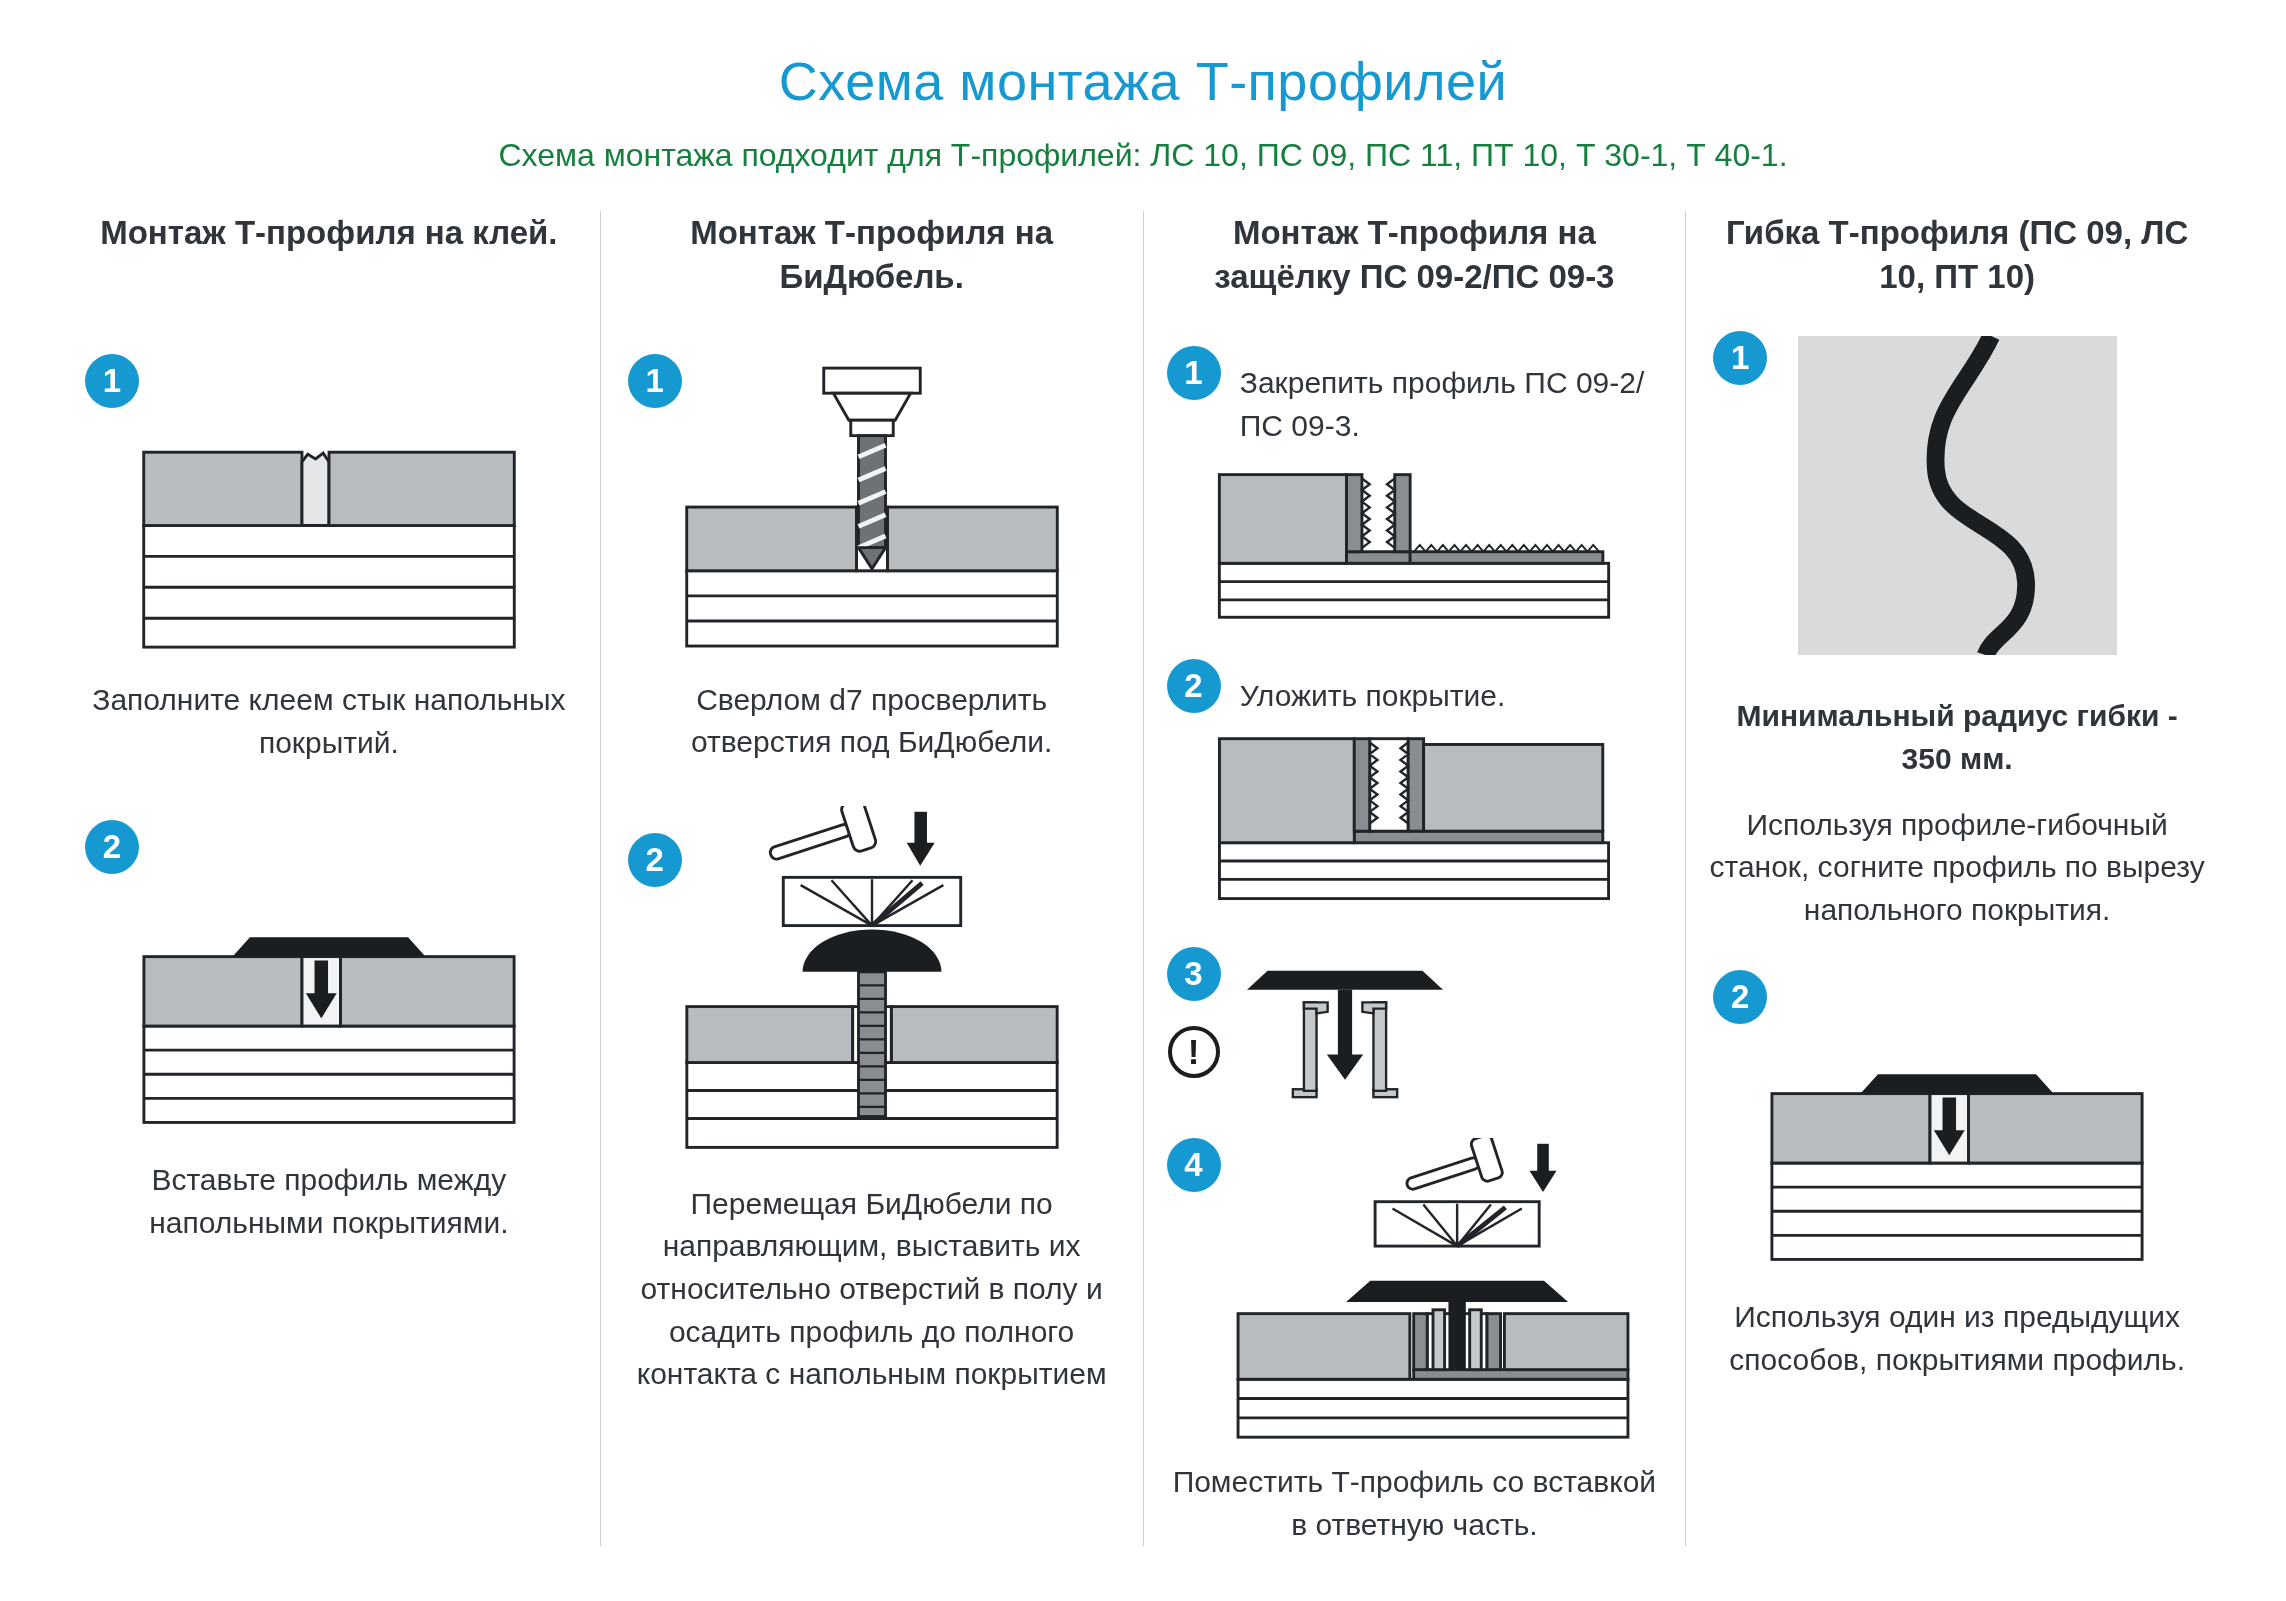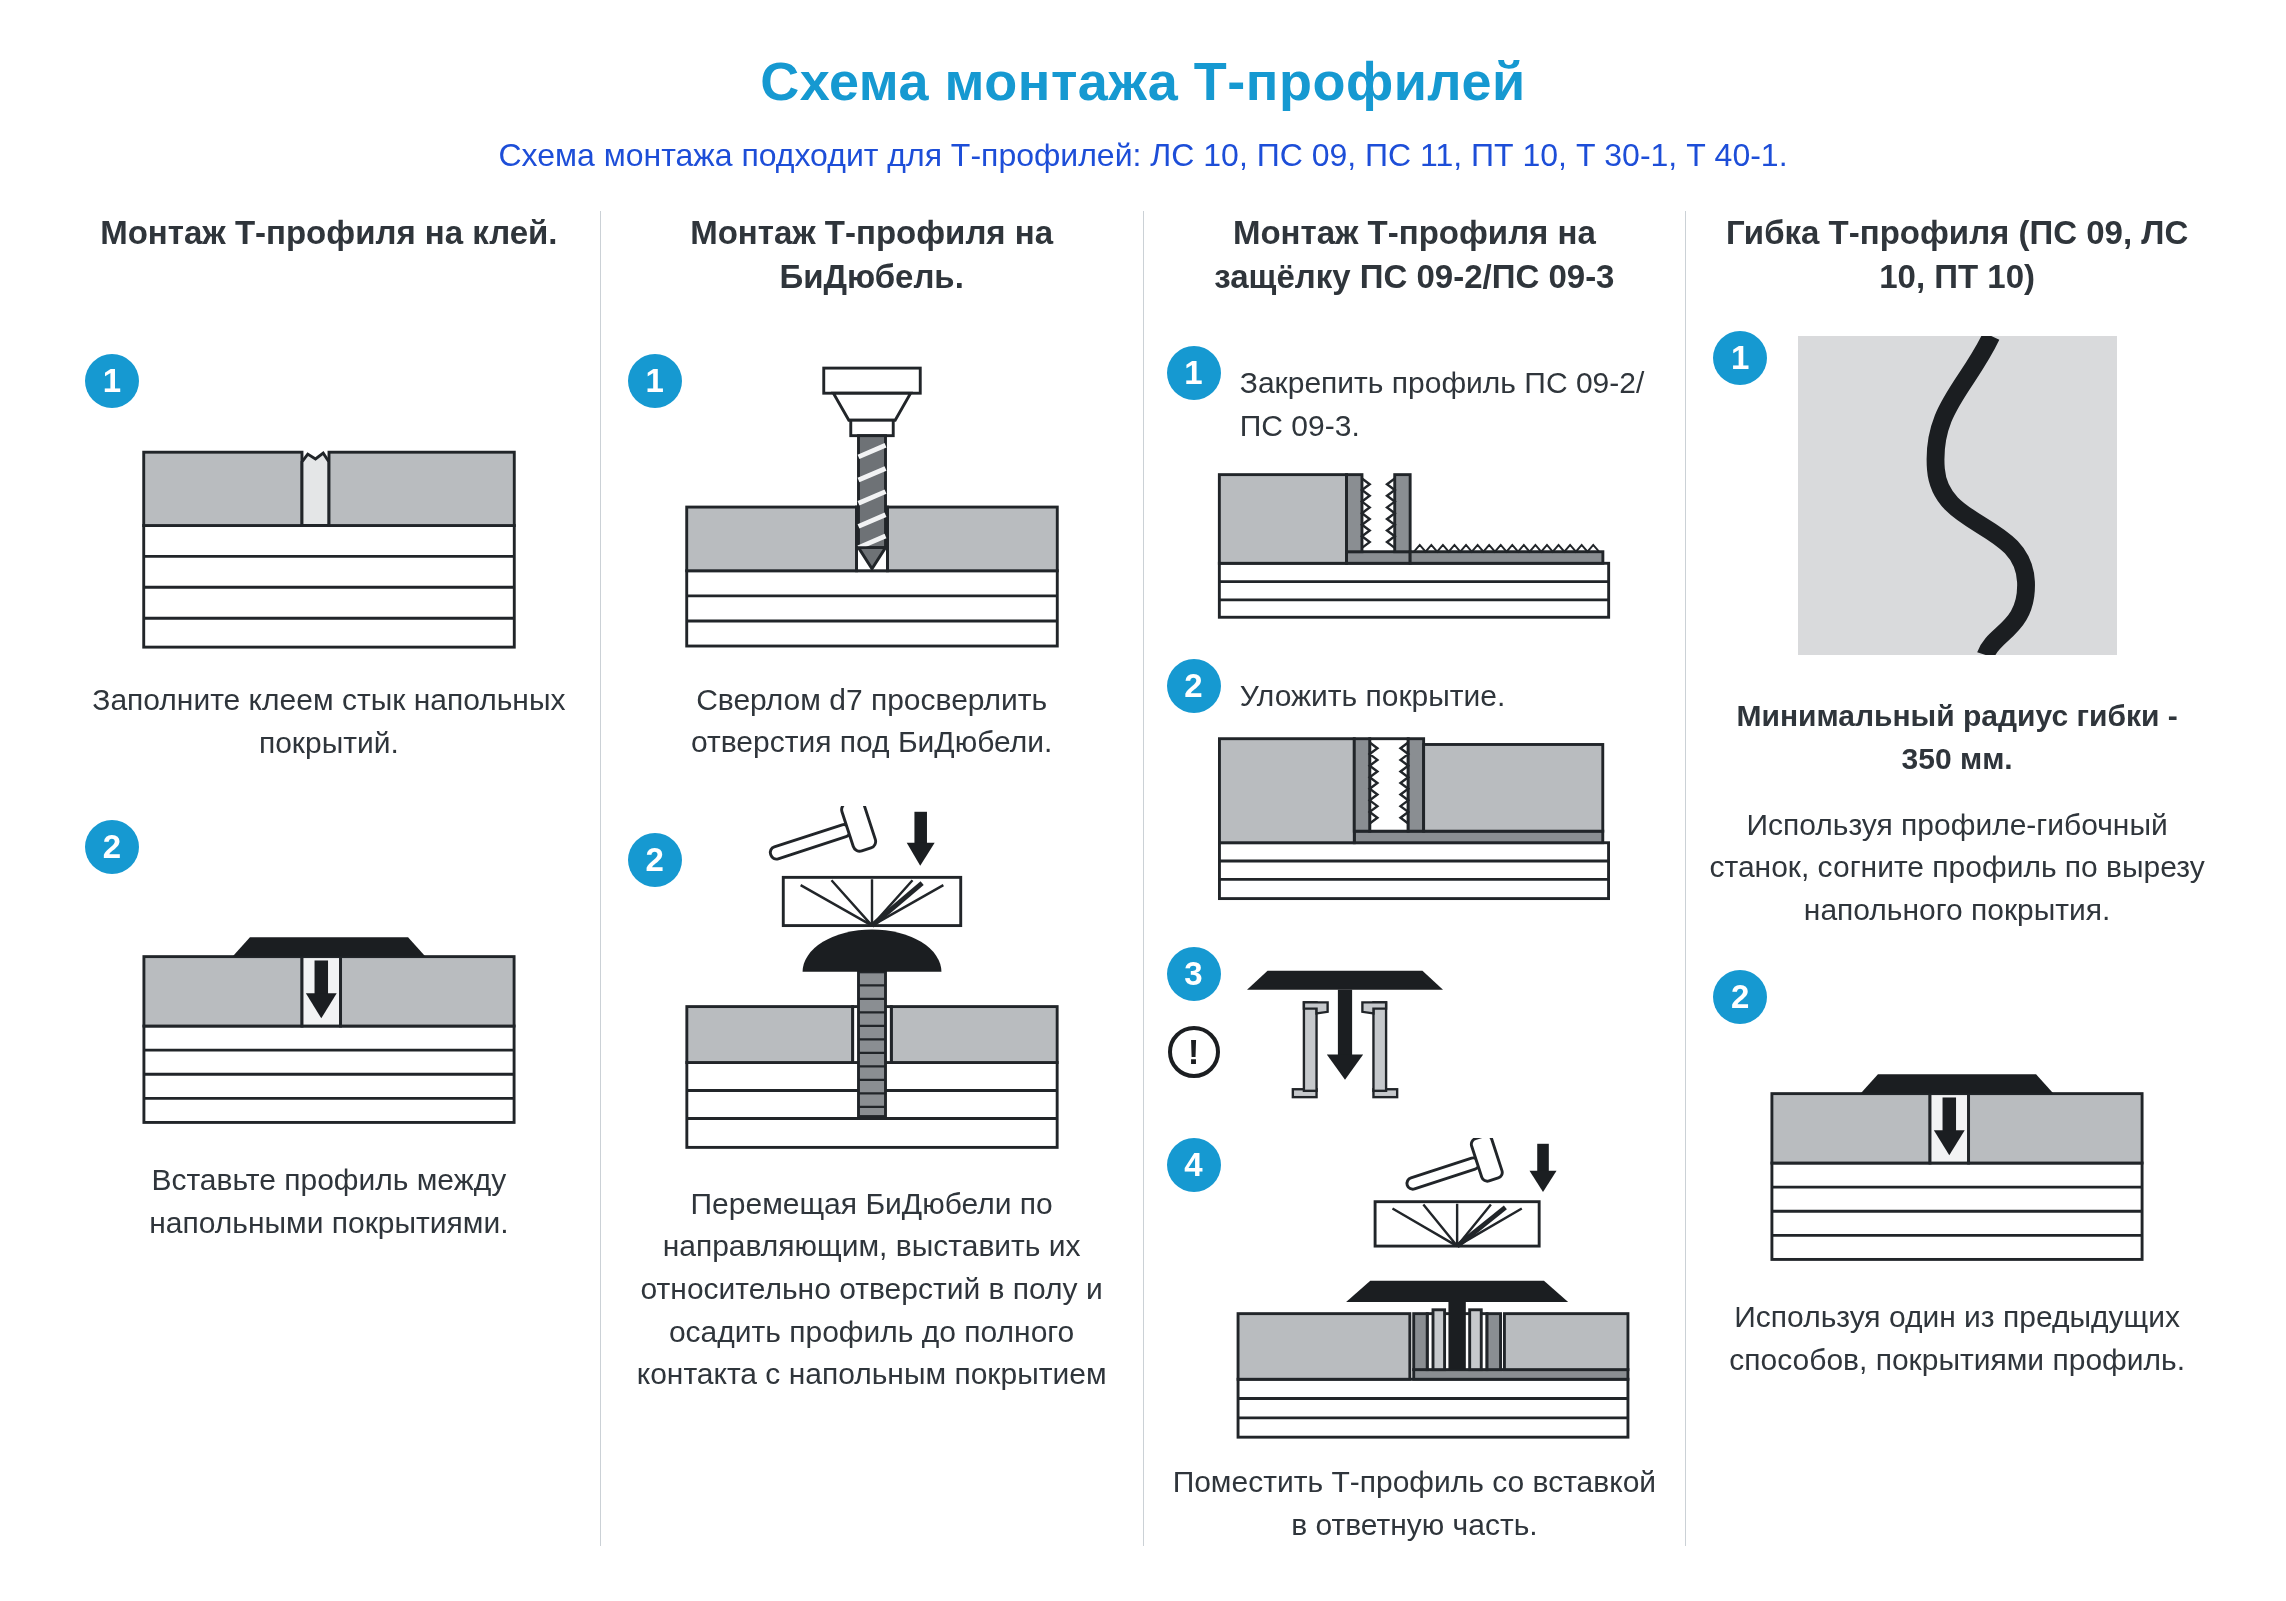--- a/index.html
+++ b/index.html
@@ -1,21 +1,21 @@
 <!DOCTYPE html>
 <html style="--accent: #1699D1;"><head>
 <meta charset="utf-8">
 <style>
   * { margin:0; padding:0; box-sizing:border-box; }
   :root { --accent:#1699D1; --ink:#2F353B; --outline:#212529; }
   body { background:#ffffff; font-family:"Liberation Sans","DejaVu Sans",sans-serif; color:var(--ink); }
   .page { width:2286px; height:1602px; background:#fff; overflow:hidden; position:relative; margin:0 auto; }
   .header { text-align:center; padding-top:50px; }
-  .title { font-size:54px; font-weight:bold; color:var(--accent); letter-spacing:0.5px; }
-  .subtitle { font-size:32px; margin-top:25px; color:#1d4ed8; }
+  .title { font-size:54px; font-weight:normal; color:var(--accent); letter-spacing:0.5px; }
+  .subtitle { font-size:32px; margin-top:25px; color:#15803d; }
   .columns { display:flex; align-items:stretch; margin:37px 58px 0 58px; }
   .col { flex:1 1 0; padding:0 23px; border-right:1.9px solid #CBD1D6; display:flex; flex-direction:column; align-items:center; }
   .col:last-child { border-right:none; }
   .col-heading { font-size:33px; font-weight:bold; text-align:center; line-height:1.32; margin-bottom:21px; min-height:89px; }
   .badge { width:54px; height:54px; border-radius:50%; background:var(--accent); color:#fff; font-size:33px; font-weight:bold; display:flex; align-items:center; justify-content:center; flex:0 0 auto; }
   .step { position:relative; width:100%; margin-top:33px; }
   .step .badge.abs { position:absolute; left:3.9px; top:0; }
   .diagram { display:block; margin:73px auto 0 auto; }
   .diagram.flush { margin-top:9.7px; }
   .diagram.nogap { margin-top:0; }

